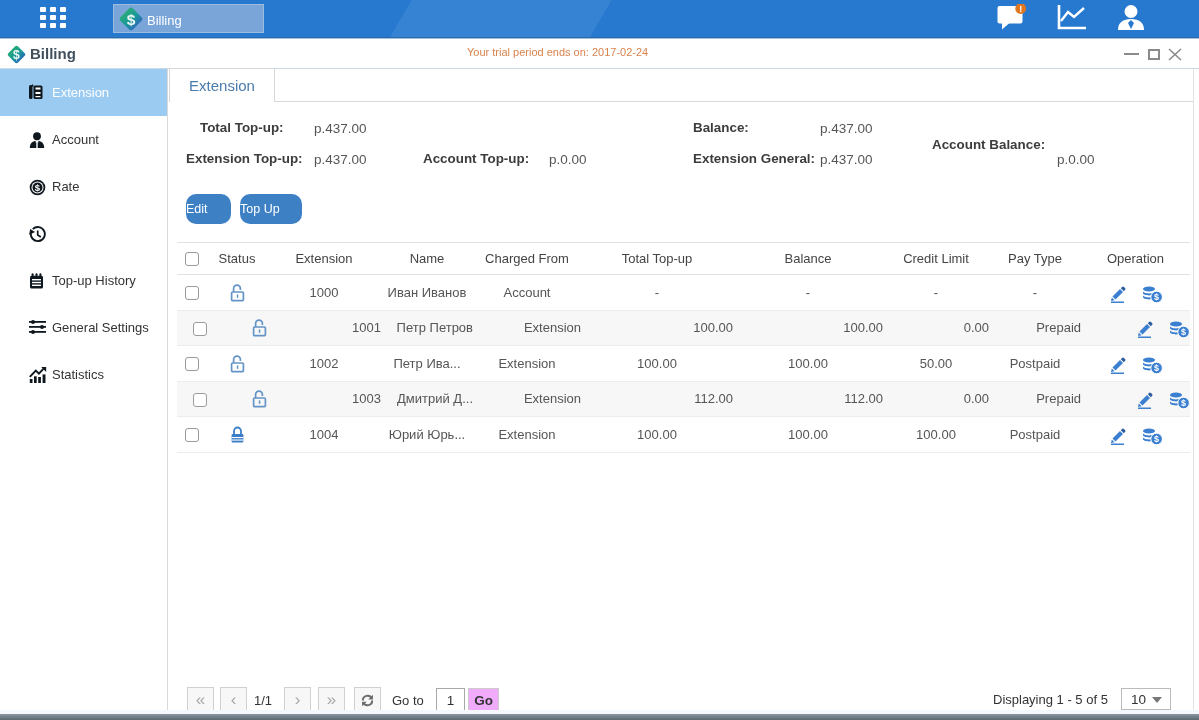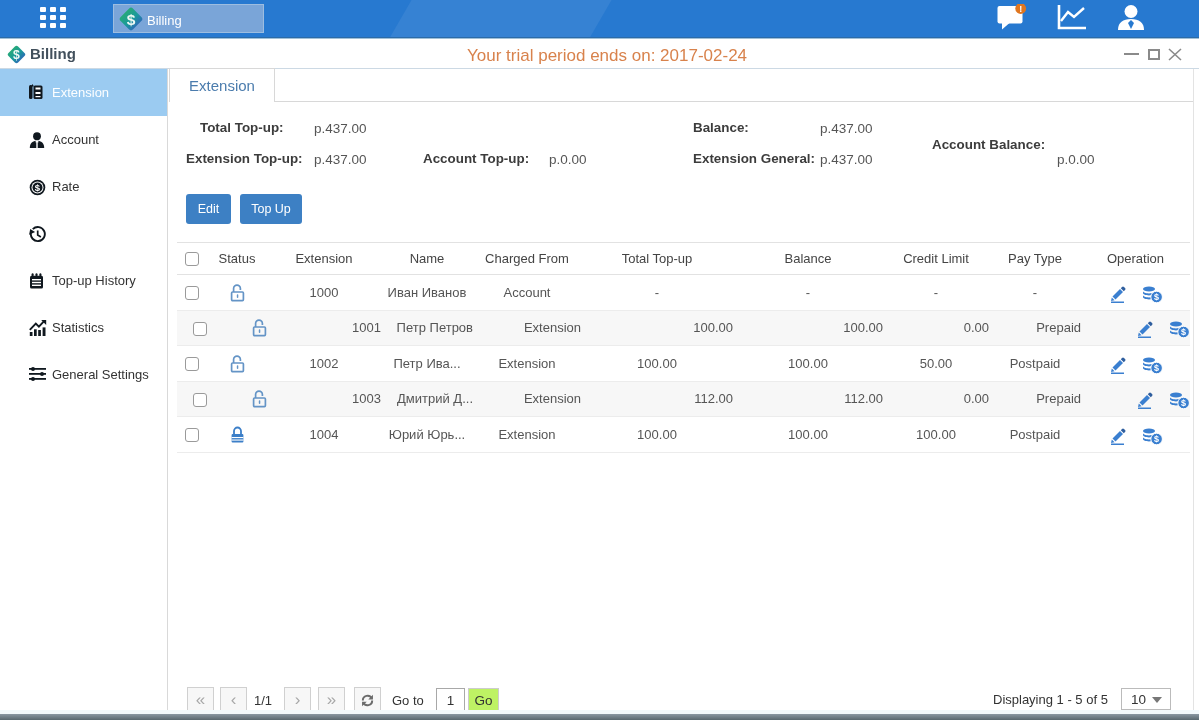--- a/index.html
+++ b/index.html
@@ -15,21 +15,21 @@
 #gridicon i { position:absolute; width:6px; height:5px; background:#fff; border-radius:1px; }
 #apptab { position:absolute; left:113px; top:4px; width:151px; height:29px;
   background:#7aa5d8; border:1px solid #9dbde0; }
 #apptab .txt { position:absolute; left:33px; top:8px; font-size:13px; color:#fff; }
 .topicons { position:absolute; top:4px; }
 
 
 #titlebar { position:absolute; left:0; top:38px; width:1199px; height:31px;
   background:#fff; border-top:1px solid #9fc0d8; border-bottom:1px solid #ccd9e4; }
 #titletext { position:absolute; left:30px; top:6px; font-size:15px; font-weight:bold; color:#42505c; }
-#trialtext { position:absolute; left:467px; top:6.5px; font-size:17px; color:#d8824c;text-align:center; }
+#trialtext { position:absolute; left:467px; top:6.5px; font-size:11px; color:#d8824c;text-align:center; }
 .winbtn { position:absolute; top:0; }
 
 
 #sidebar { position:absolute; left:0; top:69px; width:168px; height:644px;
   background:#fff; border-right:1px solid #d9d9d9; }
 .sbitem { position:relative; height:47px; line-height:47px; font-size:13px; color:#333; }
 .sbitem svg { position:absolute; left:29px; top:50%; margin-top:-8px; }
 .sbitem .lbl { position:absolute; left:52px; }
 .sbitem.sel { background:#9bcbf1; color:#fdfeff; }
 
@@ -38,21 +38,21 @@
   background:#fff; border:1px solid #d8d8d8; border-bottom:none;
   font-size:15px; color:#4b7cad; text-align:center; line-height:33px; }
 #tabline { position:absolute; left:275px; top:101px; width:918px; height:1px; background:#d8d8d8; }
 
 
 .slabel { position:absolute; font-size:13.4px; font-weight:bold; color:#3c3c3c; }
 .sval   { position:absolute; font-size:13.5px; color:#555; }
 
 
 .btn { position:absolute; top:194px; height:30px; background:#3d80c4; color:#fff;
-  font-size:12.5px; text-align:center; line-height:30px; border-radius:3px; }
+  font-size:12.5px; text-align:left; line-height:30px; border-radius:10px; }
 
 
 #tbl { position:absolute; left:177px; top:242px; width:1013px; border-collapse:collapse; table-layout:fixed; }
 #tbl th { height:32px; font-size:13px; font-weight:normal; color:#444;
   border-top:1px solid #e2e2e2; border-bottom:1px solid #e2e2e2; text-align:center; }
 #tbl td { height:35.5px; font-size:13px; color:#555; text-align:center; }
 #tbl td svg { transform:translateY(2px); }
 #tbl td { 
   border-bottom:1px solid #ececec; }
 #tbl tr.alt td { background:#f7f7f7;text-align:right; }
@@ -61,22 +61,22 @@
 #tbl .cbcell { text-align:left; padding-left:8px; }
 
 
 .pgbtn { position:absolute; top:687px; width:27px; height:26px; background:#f7f7f7;
   border:1px solid #d0d0d0; text-align:center; line-height:23px; font-size:17px; color:#a8a8a8; }
 .pgtxt { position:absolute; font-size:13px; color:#333; }
 #goinput { position:absolute; left:436px; top:688px; width:29px; height:25px;
   border:1px solid #a8a8a8; background:#fff; font-size:13.5px; color:#333;
   text-align:center; line-height:23px; }
 #gobtn { position:absolute; left:468px; top:688px; width:31px; height:25px;
-  background:#bef264; border:1px solid #ccc; font-size:13.5px; color:#333;
-  text-align:center; line-height:23px; }
+  background:#f0abfc; border:1px solid #ccc; font-size:13.5px; color:#333;
+  text-align:center; line-height:23px;font-weight:bold; }
 #dropdown { position:absolute; left:1121px; top:688px; width:50px; height:22px;
   border:1px solid #bbb; background:#fff; }
 #dropdown .num { position:absolute; left:9px; top:3px; font-size:13.5px; color:#333; }
 #dropdown .tri { position:absolute; right:8px; top:8px; width:0; height:0;
   border-left:5px solid transparent; border-right:5px solid transparent; border-top:6px solid #777; }
 
 
 #bottombar { position:absolute; left:0; top:714px; width:1199px; height:6px;
   background:linear-gradient(#8a97a2,#59676f); }
 #bottomtint { position:absolute; left:0; top:710px; width:1199px; height:4px; background:#f2f8fb; }
@@ -194,40 +194,40 @@
       <rect x="2.6" y="0.3" width="2" height="3.6" rx="1" fill="#10181f"></rect>
       <rect x="6.5" y="0.3" width="2" height="3.6" rx="1" fill="#10181f"></rect>
       <rect x="10.4" y="0.3" width="2" height="3.6" rx="1" fill="#10181f"></rect>
       <rect x="3" y="6" width="9" height="1.4" fill="#fff"></rect>
       <rect x="3" y="8.8" width="9" height="1.4" fill="#fff"></rect>
       <rect x="3" y="11.6" width="9" height="1.4" fill="#fff"></rect>
     </svg>
     <span class="lbl">Top-up History</span>
   </div>
   <div class="sbitem">
+    <svg width="18" height="14" viewBox="0 0 18 14">
+      <rect x="0" y="1" width="17" height="1.8" fill="#10181f"></rect>
+      <circle cx="4" cy="2" r="2" fill="#10181f"></circle>
+      <rect x="0" y="6" width="17" height="1.8" fill="#10181f"></rect>
+      <circle cx="13" cy="7" r="2" fill="#10181f"></circle>
+      <rect x="0" y="11" width="17" height="1.8" fill="#10181f"></rect>
+      <circle cx="4" cy="12" r="2" fill="#10181f"></circle>
+    </svg>
+    <span class="lbl">General Settings</span>
+  </div>
+  <div class="sbitem">
     <svg width="18" height="16" viewBox="0 0 18 16">
       <rect x="0.8" y="12" width="2.7" height="4" fill="#10181f"></rect>
       <rect x="5" y="9.3" width="2.7" height="6.7" fill="#10181f"></rect>
       <rect x="9.2" y="10" width="2.7" height="6" fill="#10181f"></rect>
       <rect x="13.6" y="7.4" width="2.9" height="8.6" fill="#10181f"></rect>
       <path d="M0.8 9.8 L6.8 3.6 L9.9 6.6 L14.6 1.6" stroke="#10181f" stroke-width="1.9" fill="none"></path>
       <path d="M12.2 0 L17.2 0 L17.2 5 Z" fill="#10181f"></path>
     </svg>
     <span class="lbl">Statistics</span>
-  </div>
-  <div class="sbitem">
-    <svg width="18" height="14" viewBox="0 0 18 14">
-      <rect x="0" y="1" width="17" height="1.8" fill="#10181f"></rect>
-      <circle cx="4" cy="2" r="2" fill="#10181f"></circle>
-      <rect x="0" y="6" width="17" height="1.8" fill="#10181f"></rect>
-      <circle cx="13" cy="7" r="2" fill="#10181f"></circle>
-      <rect x="0" y="11" width="17" height="1.8" fill="#10181f"></rect>
-      <circle cx="4" cy="12" r="2" fill="#10181f"></circle>
-    </svg>
-    <span class="lbl">General Settings</span>
   </div>
 </div>
 
 <div id="tab">Extension</div>
 <div id="tabline"></div>
 
 <span class="slabel" style="left:200px;top:120px;text-align:center;">Total Top-up:</span>
 <span class="sval" style="left:314px;top:121px;">p.437.00</span>
 <span class="slabel" style="left:693px;top:120px;">Balance:</span>
 <span class="sval" style="left:820px;top:121px;">p.437.00</span>

